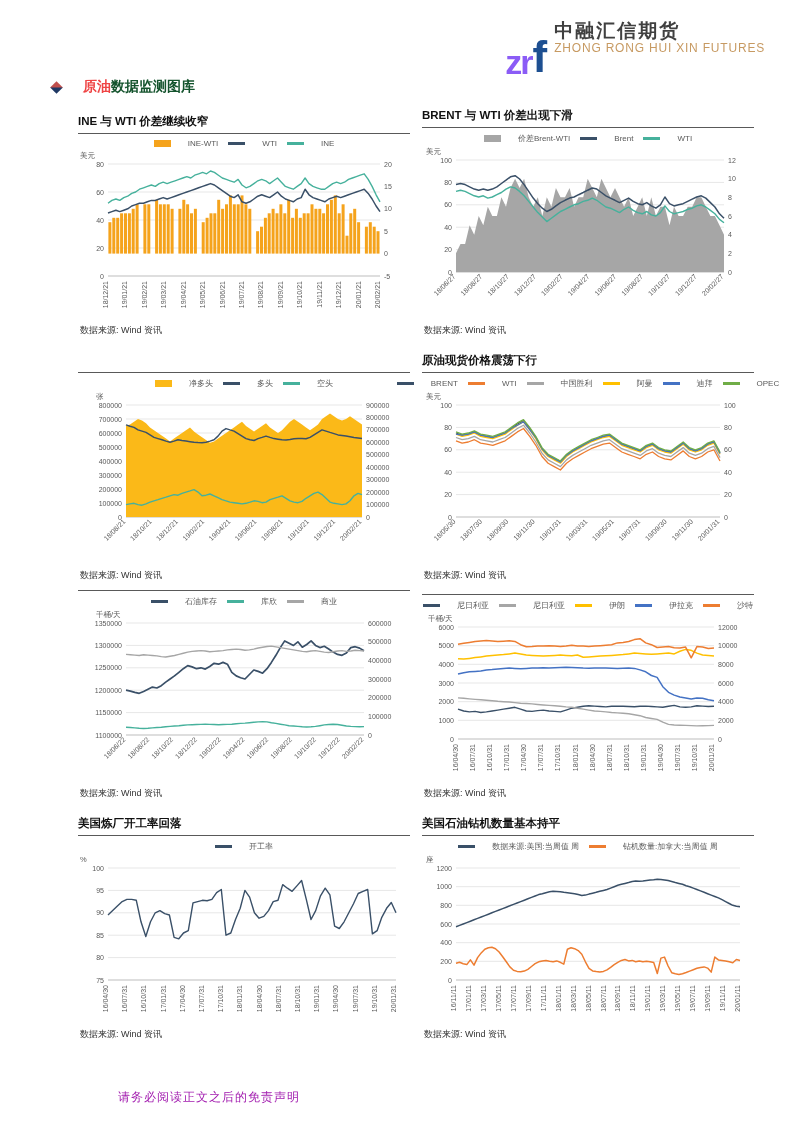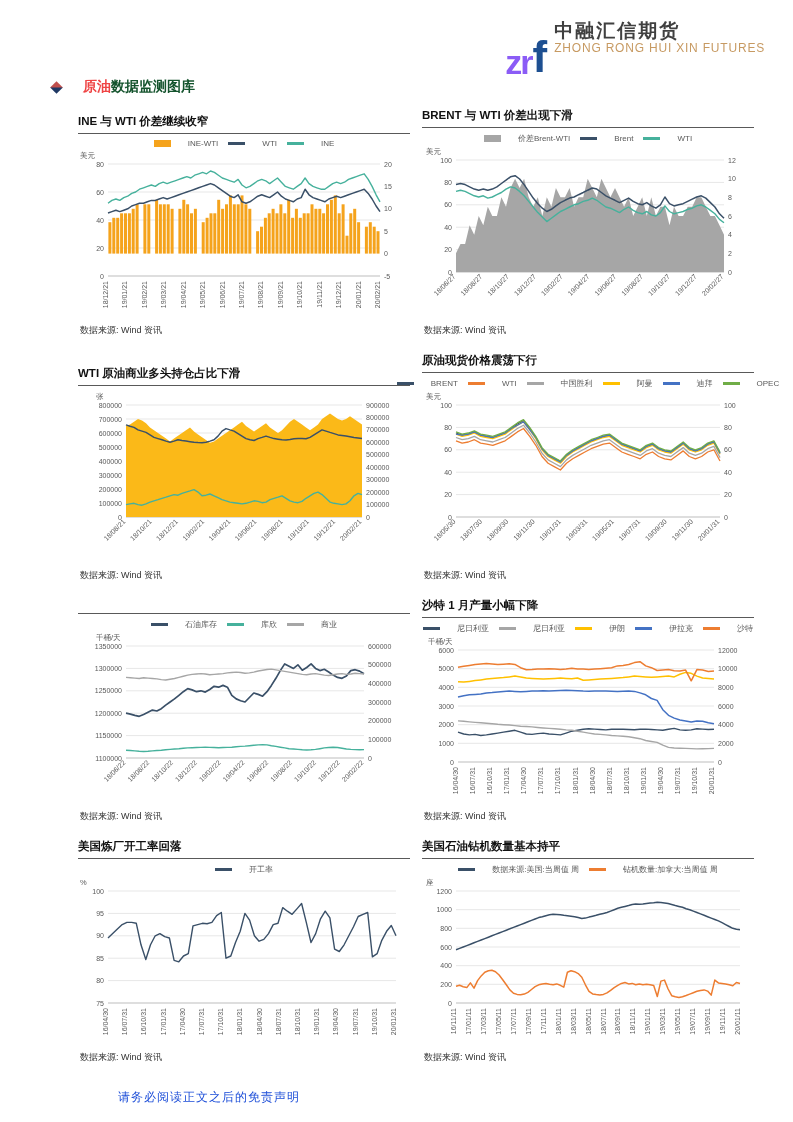--- a/index.html
+++ b/index.html
@@ -29,21 +29,21 @@
   .chart-title{font-size:11.5px;font-weight:bold;color:#111;margin:8px 0 4px 0;}
   .title-rule{border:none;border-top:1px solid #595959;margin:0 0 3px 0;width:100%;}
   .legend{display:flex;justify-content:center;align-items:center;gap:10px;
     font-size:8px;color:#595959;margin:2px 0 0 0;white-space:nowrap;}
   .legend-item{display:flex;align-items:center;gap:17px;}
   .sw-line{width:17px;height:2.2px;display:inline-block;}
   .sw-bar{width:17px;height:7px;display:inline-block;}
   .source{font-size:9px;color:#333;margin:0 0 6px 2px;}
   svg text.tick{font-size:7px;fill:#595959;}
   svg text.unit{font-size:7.5px;fill:#595959;}
-  footer{position:absolute;bottom:16px;left:118px;font-size:12px;color:#1d4ed8;letter-spacing:1px;}
+  footer{position:absolute;bottom:16px;left:118px;font-size:12px;color:#a21caf;letter-spacing:1px;}
 </style>
 </head>
 <body>
 
 <header>
   <div class="logo">
     <div class="logo-mark">
       <span class="logo-zr">zr</span>
         <span class="logo-f">f</span>
     </div>
@@ -231,23 +231,35 @@
           <text class="tick" x="194.8" y="133" transform="rotate(-45 194.8 133)" text-anchor="end">19/06/27</text>
           <text class="tick" x="221.6" y="133" transform="rotate(-45 221.6 133)" text-anchor="end">19/08/27</text>
           <text class="tick" x="248.4" y="133" transform="rotate(-45 248.4 133)" text-anchor="end">19/10/27</text>
           <text class="tick" x="275.2" y="133" transform="rotate(-45 275.2 133)" text-anchor="end">19/12/27</text>
           <text class="tick" x="302.0" y="133" transform="rotate(-45 302.0 133)" text-anchor="end">20/02/27</text>
         </svg></div>
     <p class="source">数据来源: Wind 资讯</p>
   </section>
 
   <section class="chart-block">
-    <h3 class="chart-title">WTI 原油商业多头持仓占比下滑</h3>
-    <hr class="title-rule">
-    <div class="chart"><svg width="332" height="176">
+    <hr class="title-rule">
+    <div class="chart"><div class="legend">
+          <span class="legend-item">
+            <span class="sw-bar" style="background: rgb(251, 185, 24);"></span>
+            <span>净多头</span>
+          </span>
+          <span class="legend-item">
+            <span class="sw-line" style="background: rgb(58, 80, 104);"></span>
+            <span>多头</span>
+          </span>
+          <span class="legend-item">
+            <span class="sw-line" style="background: rgb(70, 177, 156);"></span>
+            <span>空头</span>
+          </span>
+        </div><svg width="332" height="176">
           <line x1="48" y1="16.0" x2="284" y2="16.0" stroke="#e7e7e7" stroke-width="1"></line>
           <text class="tick" x="44" y="18.5" text-anchor="end">800000</text>
           <line x1="48" y1="30.0" x2="284" y2="30.0" stroke="#e7e7e7" stroke-width="1"></line>
           <text class="tick" x="44" y="32.5" text-anchor="end">700000</text>
           <line x1="48" y1="44.0" x2="284" y2="44.0" stroke="#e7e7e7" stroke-width="1"></line>
           <text class="tick" x="44" y="46.5" text-anchor="end">600000</text>
           <line x1="48" y1="58.0" x2="284" y2="58.0" stroke="#e7e7e7" stroke-width="1"></line>
           <text class="tick" x="44" y="60.5" text-anchor="end">500000</text>
           <line x1="48" y1="72.0" x2="284" y2="72.0" stroke="#e7e7e7" stroke-width="1"></line>
           <text class="tick" x="44" y="74.5" text-anchor="end">400000</text>
@@ -407,21 +419,20 @@
           <text class="tick" x="190.8" y="133" transform="rotate(-45 190.8 133)" text-anchor="end">19/06/22</text>
           <text class="tick" x="214.6" y="133" transform="rotate(-45 214.6 133)" text-anchor="end">19/08/22</text>
           <text class="tick" x="238.4" y="133" transform="rotate(-45 238.4 133)" text-anchor="end">19/10/22</text>
           <text class="tick" x="262.2" y="133" transform="rotate(-45 262.2 133)" text-anchor="end">19/12/22</text>
           <text class="tick" x="286.0" y="133" transform="rotate(-45 286.0 133)" text-anchor="end">20/02/22</text>
         </svg></div>
     <p class="source">数据来源: Wind 资讯</p>
   </section>
 
   <section class="chart-block">
-    <h3 class="chart-title">沙特 1 月产量小幅下降</h3>
     <hr class="title-rule">
     <div class="chart"><div class="legend">
           <span class="legend-item">
             <span class="sw-line" style="background: rgb(58, 80, 104);"></span>
             <span>尼日利亚</span>
           </span>
           <span class="legend-item">
             <span class="sw-line" style="background: rgb(166, 166, 166);"></span>
             <span>尼日利亚</span>
           </span>

